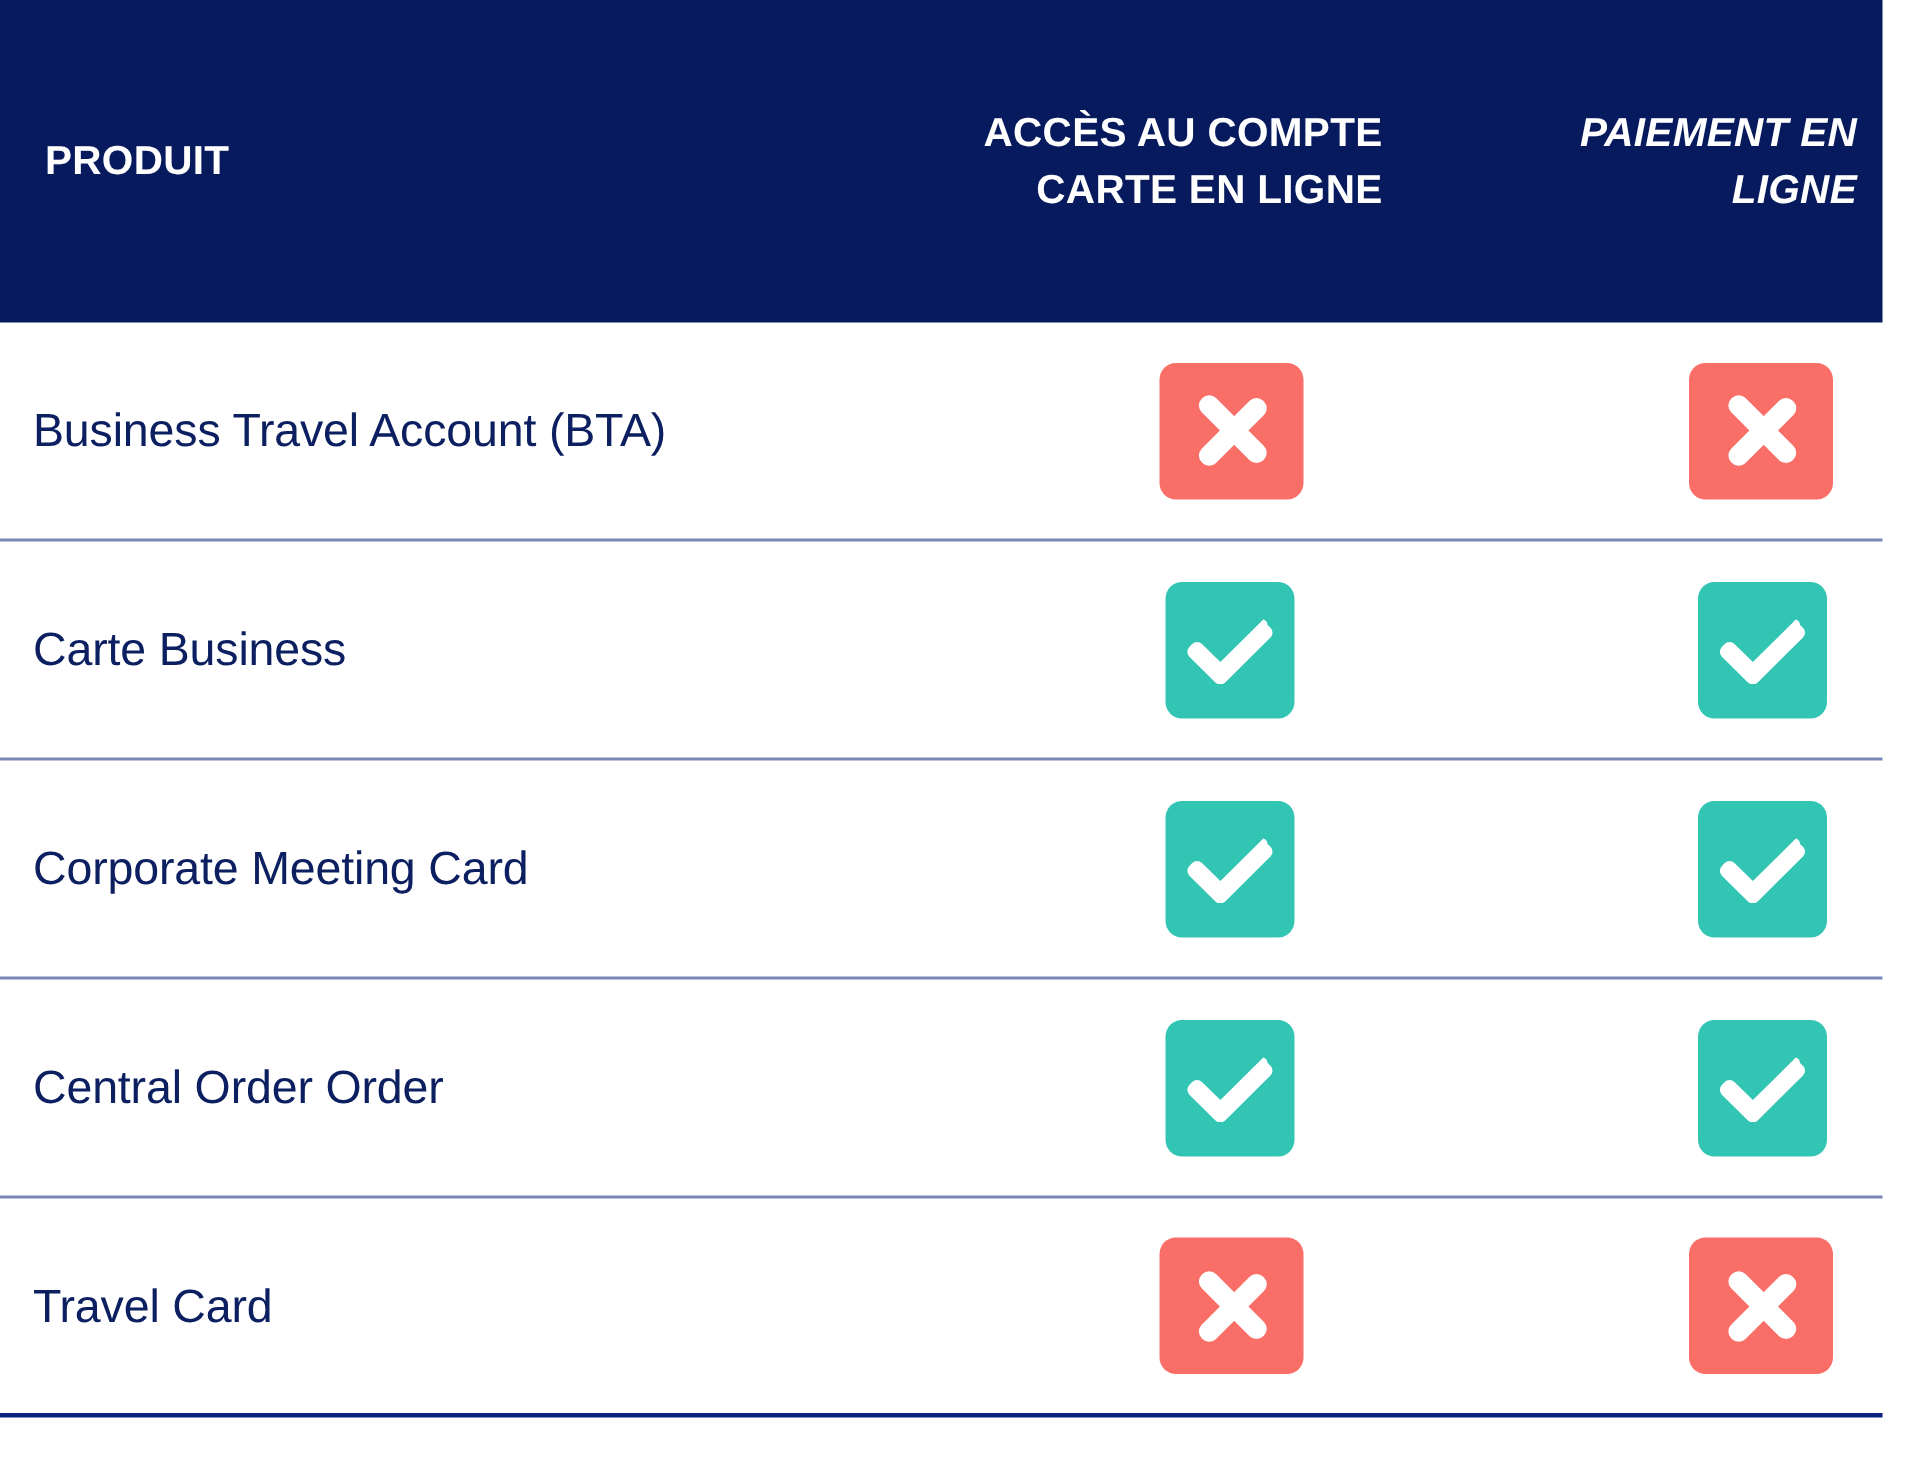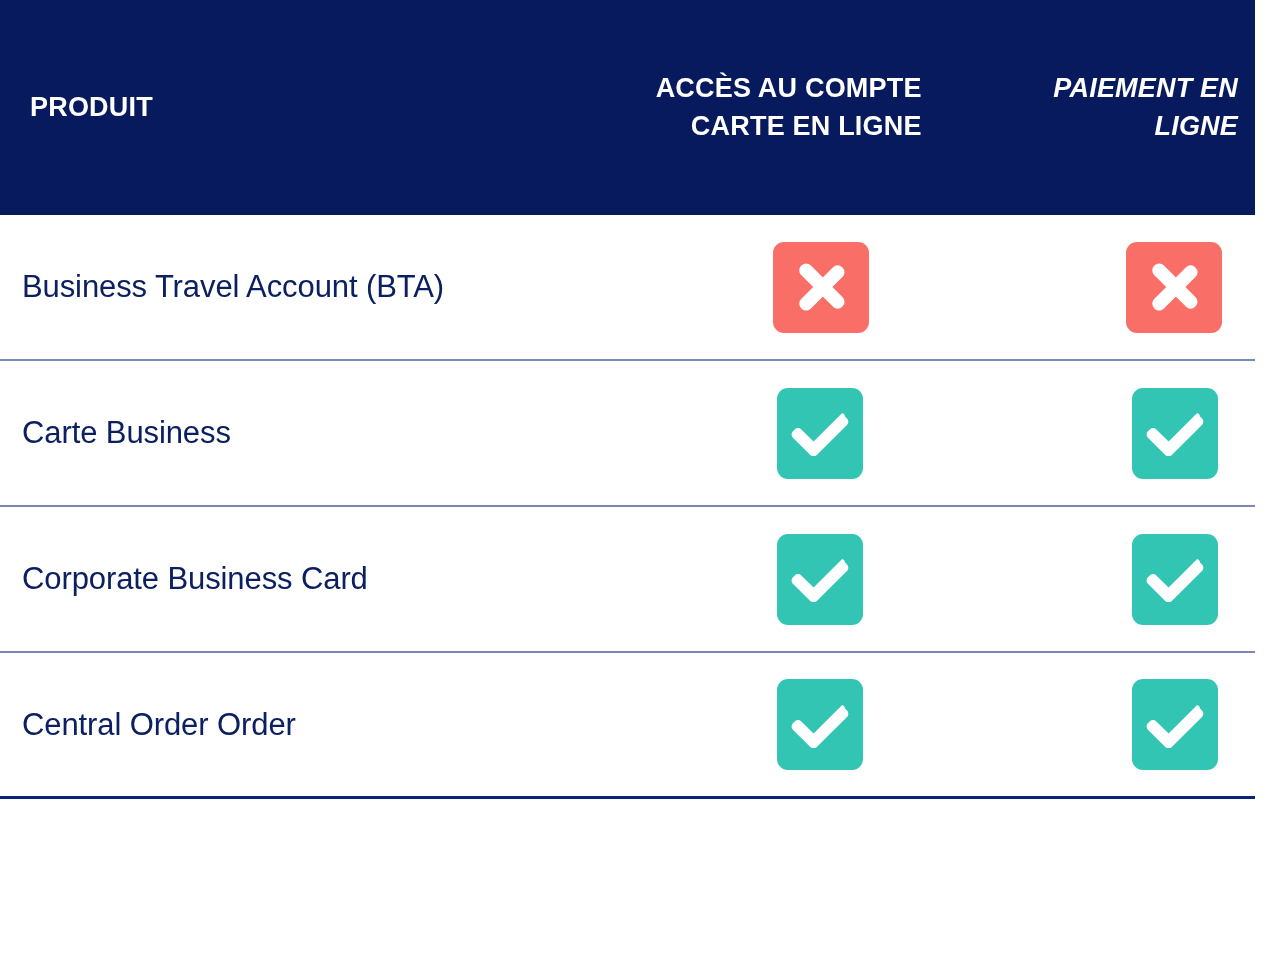--- a/index.html
+++ b/index.html
@@ -192,21 +192,21 @@
         <div class="cell-mark cell-payment">
           <div class="mark check">
             <svg width="58" height="46" viewBox="0 0 58 46" aria-hidden="true">
               <path fill="#ffffff" d="M51.2 3.0 L22.6 31.4 L10.3 19.4 a4.6 4.6 0 0 0-6.5 0 L1.9 21.3 a4.6 4.6 0 0 0 0 6.5 L19.3 45.0 a4.6 4.6 0 0 0 6.5 0 L56.0 15.0 a4.6 4.6 0 0 0 0-6.5 L54.0 6.6 a4.0 4.0 0 0 0-2.8-3.6 Z"></path>
             </svg>
           </div>
         </div>
       </div>
       <div class="table-row">
         <div class="cell-product">
-          <div class="product-name">Corporate Business Card</div>
+          <div class="product-name">Corporate Meeting Card</div>
         </div>
         <div class="cell-mark cell-access">
           <div class="mark check">
             <svg width="58" height="46" viewBox="0 0 58 46" aria-hidden="true">
               <path fill="#ffffff" d="M51.2 3.0 L22.6 31.4 L10.3 19.4 a4.6 4.6 0 0 0-6.5 0 L1.9 21.3 a4.6 4.6 0 0 0 0 6.5 L19.3 45.0 a4.6 4.6 0 0 0 6.5 0 L56.0 15.0 a4.6 4.6 0 0 0 0-6.5 L54.0 6.6 a4.0 4.0 0 0 0-2.8-3.6 Z"></path>
             </svg>
           </div>
         </div>
         <div class="cell-mark cell-payment">
           <div class="mark check">
@@ -228,15 +228,40 @@
           </div>
         </div>
         <div class="cell-mark cell-payment">
           <div class="mark check">
             <svg width="58" height="46" viewBox="0 0 58 46" aria-hidden="true">
               <path fill="#ffffff" d="M51.2 3.0 L22.6 31.4 L10.3 19.4 a4.6 4.6 0 0 0-6.5 0 L1.9 21.3 a4.6 4.6 0 0 0 0 6.5 L19.3 45.0 a4.6 4.6 0 0 0 6.5 0 L56.0 15.0 a4.6 4.6 0 0 0 0-6.5 L54.0 6.6 a4.0 4.0 0 0 0-2.8-3.6 Z"></path>
             </svg>
           </div>
         </div>
       </div>
+      <div class="table-row">
+        <div class="cell-product">
+          <div class="product-name">Travel Card</div>
+        </div>
+        <div class="cell-mark cell-access">
+          <div class="mark cross">
+            <svg width="56" height="54" viewBox="0 0 56 54" aria-hidden="true">
+              <g fill="#ffffff">
+                <rect x="22.5" y="-2" width="13.5" height="58" rx="6.4" transform="rotate(45 28 27)"></rect>
+                <rect x="22.5" y="-2" width="13.5" height="58" rx="6.4" transform="rotate(-45 28 27)"></rect>
+              </g>
+            </svg>
+          </div>
+        </div>
+        <div class="cell-mark cell-payment">
+          <div class="mark cross">
+            <svg width="56" height="54" viewBox="0 0 56 54" aria-hidden="true">
+              <g fill="#ffffff">
+                <rect x="22.5" y="-2" width="13.5" height="58" rx="6.4" transform="rotate(45 28 27)"></rect>
+                <rect x="22.5" y="-2" width="13.5" height="58" rx="6.4" transform="rotate(-45 28 27)"></rect>
+              </g>
+            </svg>
+          </div>
+        </div>
+      </div>
     </div>
 
 </div>
 
 </body></html>

